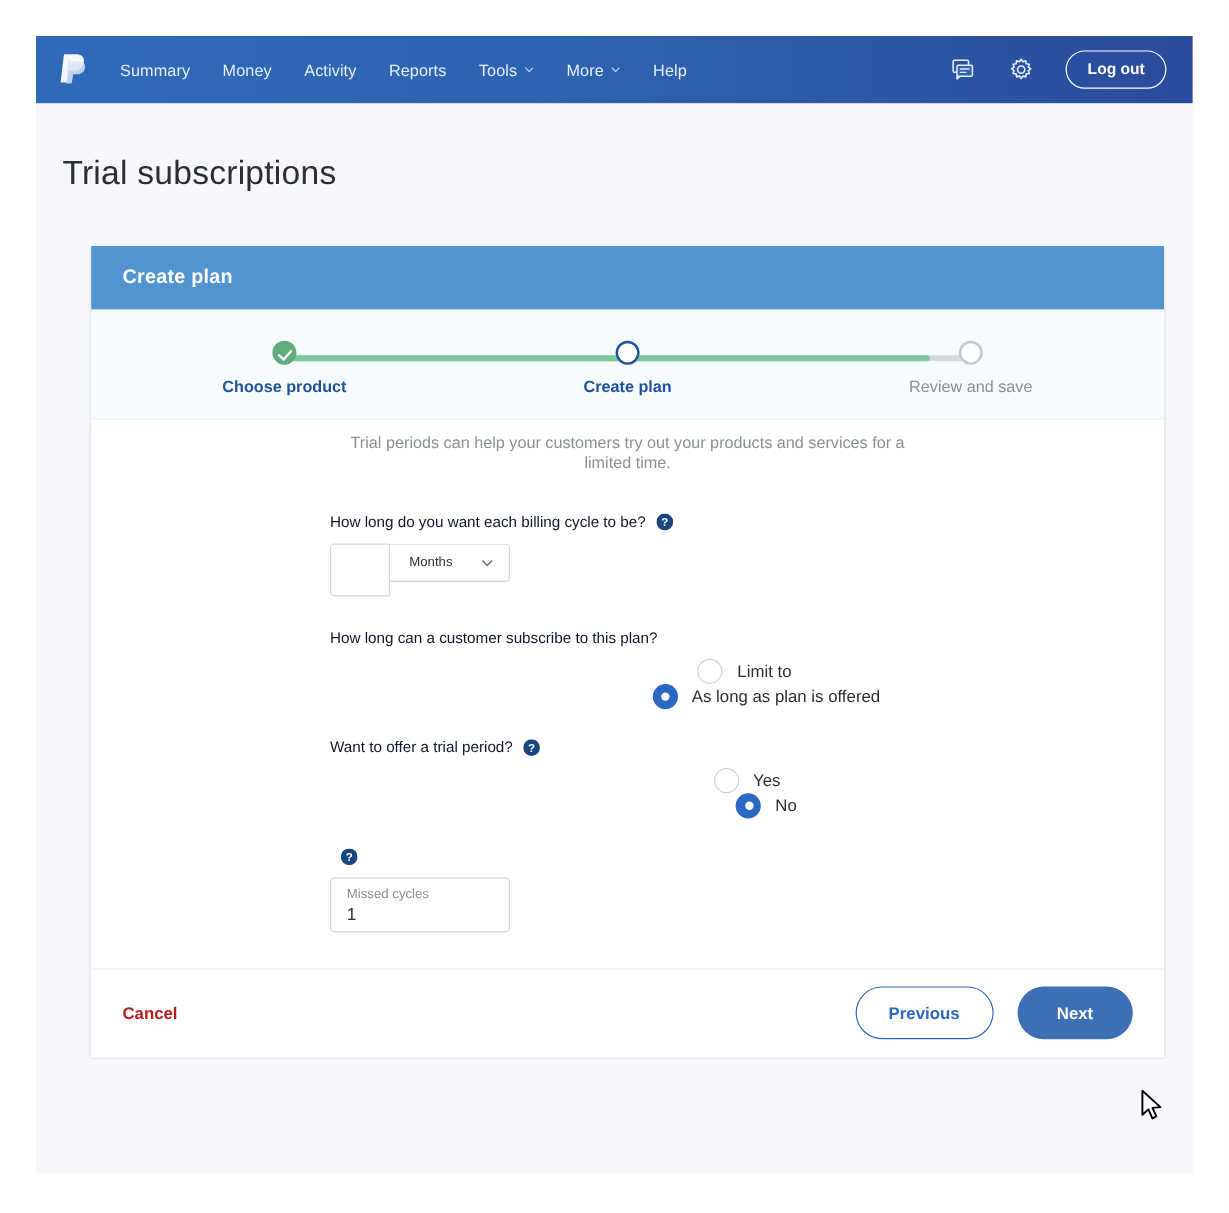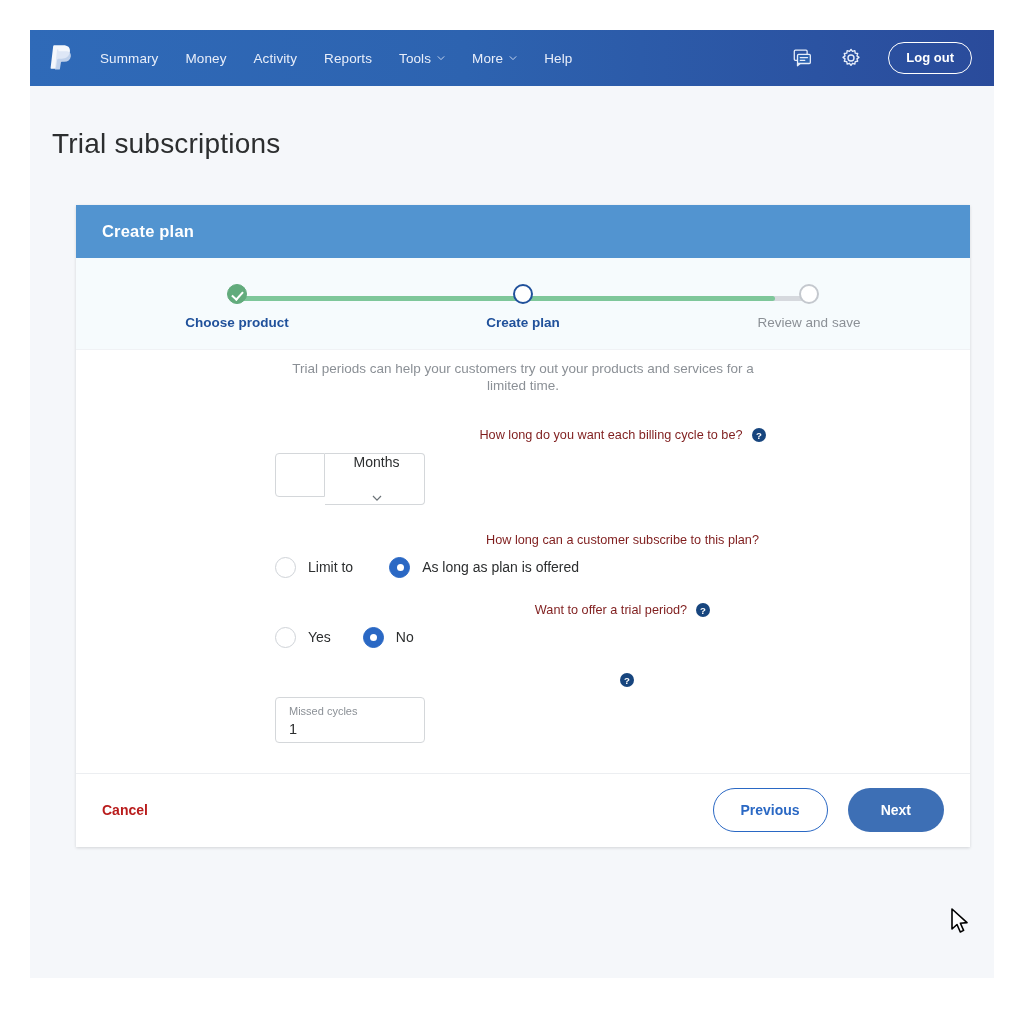--- a/index.html
+++ b/index.html
@@ -212,24 +212,23 @@
     line-height: 1.25;
     margin: 11px auto 0;
     width: 490px;
   }
   #form-fields {
     margin-left: 199px;
     margin-top: 33px;
   }
   .field-label {
     font-size: 12.7px;
-    color: #7f1d1d;
-    display: flex;
-    align-items: center;
-    justify-content: center;
+    color: #0f172a;
+    display: flex;
+    align-items: center;
   }
   .help-icon {
     width: 14px;
     height: 14px;
     margin-left: 9px;
     flex: none;
     cursor: pointer;
   }
 
   
@@ -246,42 +245,42 @@
     box-sizing: border-box;
     background: #ffffff;
     font-size: 14px;
     font-family: "Liberation Sans", sans-serif;
     padding: 0 8px;
     outline: none;
     color: #2c2e2f;
   }
   #cycle-unit-select {
     width: 100px;
-    height: 52px;
+    height: 32px;
     border: 1px solid #d4d7da;
     border-left: none;
     border-radius: 0 4px 4px 0;
     box-sizing: border-box;
     background: #ffffff;
     display: flex;
     align-items: center;
     justify-content: space-between;
     padding: 0 12px 0 16px;
-    font-size: 14px;
+    font-size: 11px;
     color: #2c2e2f;
     cursor: pointer;
-    flex-direction: column;
   }
 
   
   .radio-row {
     display: flex;
     align-items: center;
     margin-top: 10px;
     margin-bottom: 25px;
+    flex-direction: column;
   }
   .radio-opt {
     display: flex;
     align-items: center;
     cursor: pointer;
   }
   .radio-opt + .radio-opt { margin-left: 32px; }
   .radio-mark {
     width: 21px;
     height: 21px;

